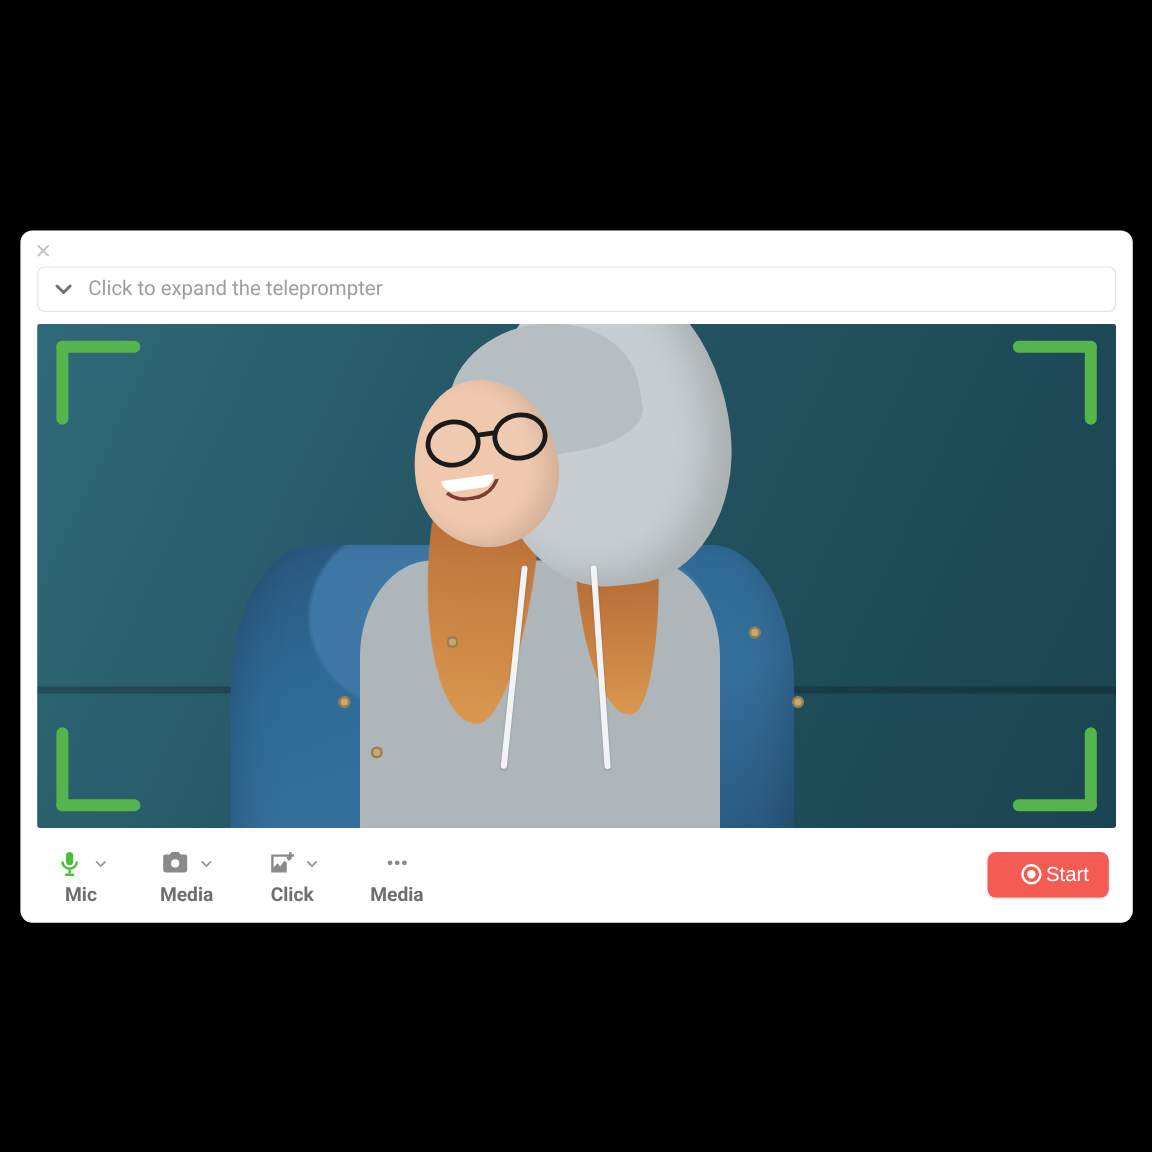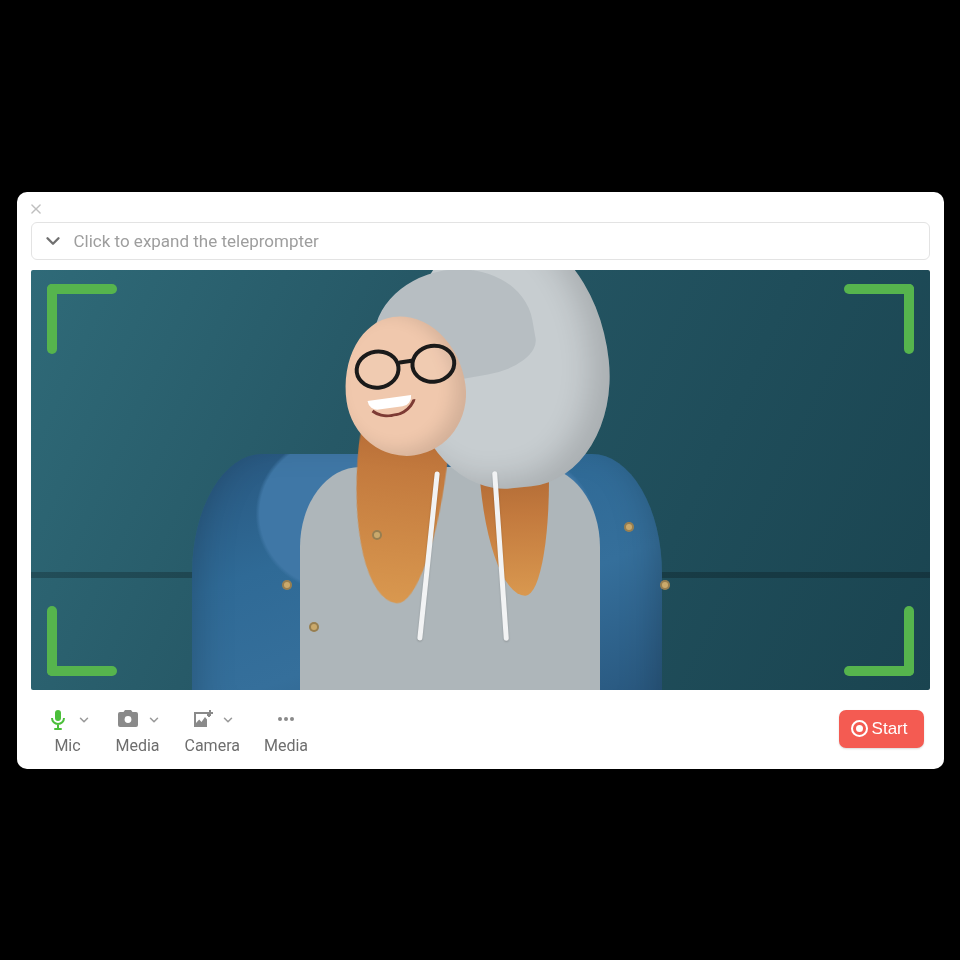--- a/index.html
+++ b/index.html
@@ -144,31 +144,31 @@
   .br-bl { bottom:14px; left:16px; }
   .br-bl .h{bottom:0;left:0;} .br-bl .v{bottom:0;left:0;}
   .br-br { bottom:14px; right:16px; }
   .br-br .h{bottom:0;right:0;} .br-br .v{bottom:0;right:0;}
 
   
   .toolbar {
     display:flex; align-items:flex-start; justify-content:space-between;
     padding: 16px 20px 0 28px;
   }
-  .controls { display:flex; gap:24px; }
+  .controls { display:flex; gap:42px;font-weight:bold; }
   .ctrl { display:flex; flex-direction:column; align-items:center; gap:4px; }
   .ctrl-row { display:flex; align-items:center; gap:6px; cursor:pointer; }
   .ctrl-label { font-size:16px; color:#6e6e6e; }
   .ctrl-ico { width:26px; height:26px; color:#8a8a8a; display:flex;align-items:center;justify-content:center;}
   .ctrl-ico svg{width:24px;height:24px;}
   .mic-ico{ color:#4bbf3a; }
   .caret { width:14px;height:14px;color:#9a9a9a; }
   .start-btn {
     background:#f45b52; color:#fff; border:none; border-radius:7px;
-    height:38px; padding:0 16px 0 12px; font-size:17px; font-weight:500;
+    height:38px; padding:0 16px 0 28px; font-size:17px; font-weight:500;
     display:flex; align-items:center; gap:4px; cursor:pointer;
     box-shadow:0 1px 2px rgba(0,0,0,0.15);
     margin-top:4px;
   }
   .rec-outer {
     width:17px;height:17px;border:2px solid #fff;border-radius:50%;
     display:flex;align-items:center;justify-content:center;
   }
   .rec-outer .inner{width:7px;height:7px;background:#fff;border-radius:50%;}
 </style>
@@ -282,21 +282,21 @@
                 <rect x="19" y="3" width="2" height="6"></rect>
                 <rect x="17" y="5" width="6" height="2"></rect>
               </svg>
           </span>
           <span class="caret">
             <svg viewBox="0 0 24 24" fill="none" stroke="currentColor" stroke-width="2.6" stroke-linecap="round" stroke-linejoin="round">
                 <polyline points="6 9 12 15 18 9"></polyline>
               </svg>
           </span>
         </div>
-        <span class="ctrl-label">Camera</span>
+        <span class="ctrl-label">Click</span>
       </div>
 
       <div class="ctrl">
         <div class="ctrl-row">
           <span class="ctrl-ico">
             <svg viewBox="0 0 24 24" fill="currentColor">
                 <circle cx="6" cy="12" r="2"></circle>
                 <circle cx="12" cy="12" r="2"></circle>
                 <circle cx="18" cy="12" r="2"></circle>
               </svg>

